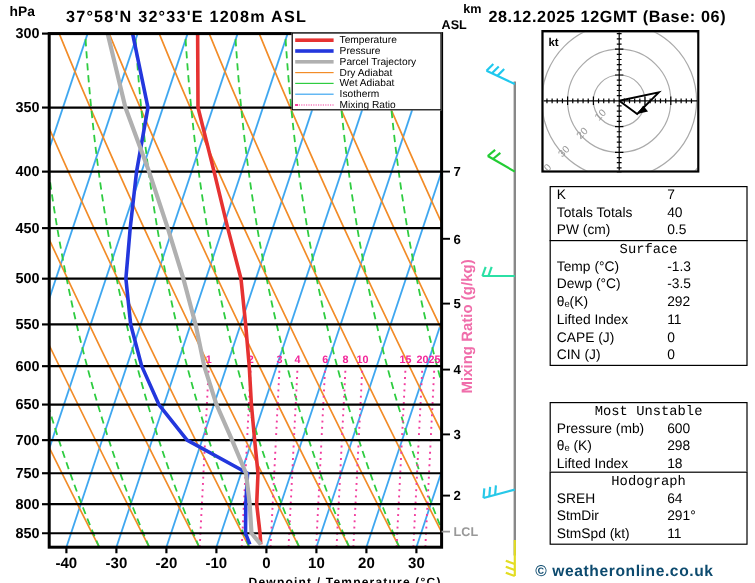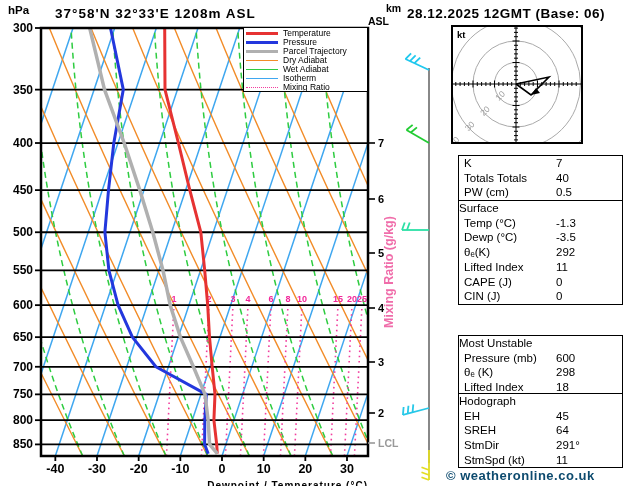--- a/index.html
+++ b/index.html
@@ -17,21 +17,21 @@
   
   #legend{left:243px;top:27px;width:125px;height:65px;border:1.5px solid #000;background:#fff;box-sizing:border-box;padding:1px 0 0 2px;}
   .lg-row{height:9px;display:flex;align-items:center;}
   .lg-line{width:32px;height:0;margin-right:5px;flex:0 0 32px;}
   .lg-text{font-size:8.5px;white-space:nowrap;line-height:9px;}
   
   .statbox{left:458px;width:165px;border:1.5px solid #000;background:#fff;box-sizing:border-box;}
   .st-row{position:relative;height:14.7px;font-size:11.5px;line-height:14.7px;white-space:nowrap;}
   .st-label{position:absolute;left:5px;}
   .st-value{position:absolute;left:97px;}
-  .st-header{height:14.7px;font-size:11.5px;line-height:15px;}
+  .st-header{height:14.7px;font-size:11.5px;line-height:15px;text-align:center;font-family:Liberation Mono, monospace;}
   .st-divider{border-top:1.5px solid #000;margin:0 -1px;}
   
   #hodograph-box{left:451px;top:25px;}
   svg text{font-family:"Liberation Sans",sans-serif;}
 </style>
 </head>
 <body>
 
 <svg id="chart-svg" class="abs" style="left:0;top:0" width="629" height="486" viewBox="0 0 629 486">
     <defs>
@@ -405,24 +405,20 @@
         <span class="st-value">0</span>
       </div>
       <div class="st-row">
         <span class="st-label">CIN (J)</span>
         <span class="st-value">0</span>
       </div>
     </div>
     <div class="abs statbox" style="top: 393px;">
       <div class="st-header">Hodograph</div>
       <div class="st-row">
-        <span class="st-label">EH</span>
-        <span class="st-value">45</span>
-      </div>
-      <div class="st-row">
         <span class="st-label">SREH</span>
         <span class="st-value">64</span>
       </div>
       <div class="st-row">
         <span class="st-label">StmDir</span>
         <span class="st-value">291°</span>
       </div>
       <div class="st-row">
         <span class="st-label">StmSpd (kt)</span>
         <span class="st-value">11</span>

